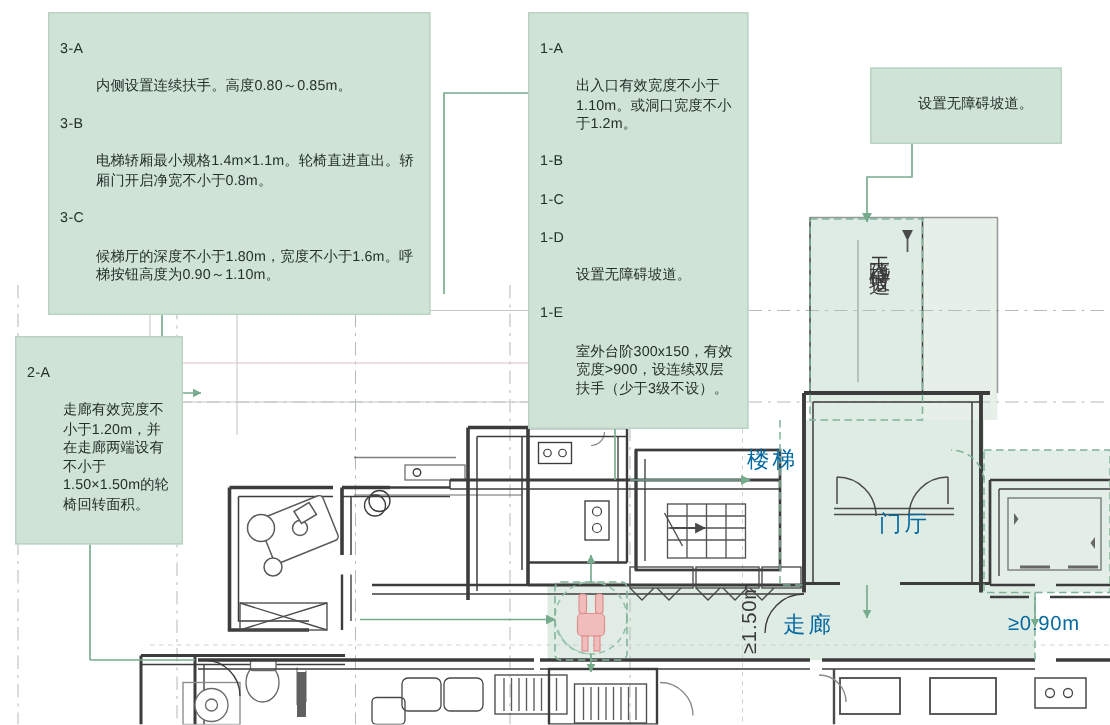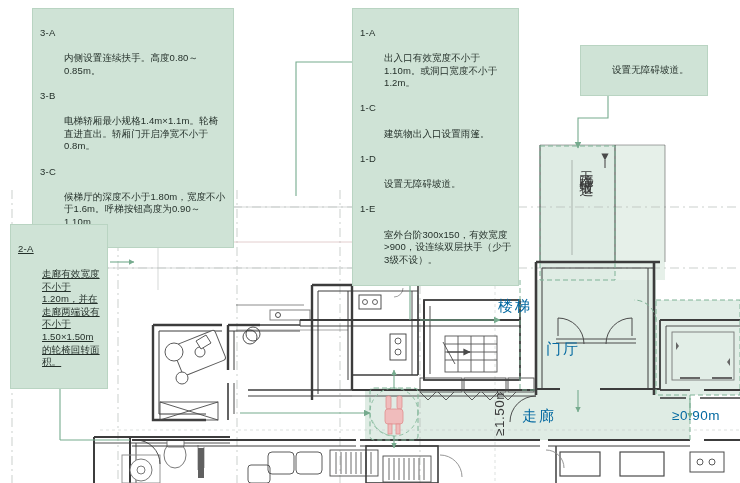--- a/index.html
+++ b/index.html
@@ -389,52 +389,52 @@
       <path d="M352,140 L296,140" stroke-opacity="0"></path>
 
       <path d="M410,185 L410,320"></path>
 
       <path d="M608,88 L608,118 L578,118 L578,148" marker-end="url(#arrTeal)"></path>
 
       <path d="M110,262 L134,262" marker-end="url(#arrTealSm)"></path>
     </g>
   </svg>
 
-  <div class="note" style="left:32px; top:8px; width:202px;">
+  <div class="note" style="left:32px; top:8px; width:255px;">
     <span class="code">3-A</span>
     <span class="body">内侧设置连续扶手。高度0.80～0.85m。</span>
     <span class="code">3-B</span>
     <span class="body">电梯轿厢最小规格1.4m×1.1m。轮椅直进直出。轿厢门开启净宽不小于0.8m。</span>
     <span class="code">3-C</span>
     <span class="body">候梯厅的深度不小于1.80m，宽度不小于1.6m。呼梯按钮高度为0.90～1.10m。</span>
   </div>
 
-  <div class="note" style="left:352px; top:8px; width:167px;">
+  <div class="note" style="left:352px; top:8px; width:147px;">
     <span class="code">1-A</span>
     <span class="body">出入口有效宽度不小于1.10m。或洞口宽度不小于1.2m。</span>
+    <span class="code">1-B</span>
     <span class="code">1-C</span>
-    <span class="body">建筑物出入口设置雨篷。</span>
     <span class="code">1-D</span>
     <span class="body">设置无障碍坡道。</span>
     <span class="code">1-E</span>
     <span class="body">室外台阶300x150，有效宽度&gt;900，设连续双层扶手（少于3级不设）。</span>
   </div>
 
   <div class="note" style="left:580px; top:45px; width:128px;">
     <span class="body">设置无障碍坡道。</span>
   </div>
 
-  <div class="note" style="left:10px; top:224px; width:98px;text-decoration:underline;">
+  <div class="note" style="left:10px; top:224px; width:112px;">
     <span class="code">2-A</span>
     <span class="body">走廊有效宽度不小于1.20m，并在走廊两端设有不小于1.50×1.50m的轮椅回转面积。</span>
   </div>
 
   <div class="planlabel" style="left:498px; top:297px;">楼梯</div>
 
-  <div class="planlabel" style="left:546px; top:340px;">门厅</div>
+  <div class="planlabel" style="left:586px; top:340px;">门厅</div>
 
   <div class="planlabel" style="left:522px; top:407px;">走廊</div>
 
   <div class="vertlabel" style="left:578px; top:160px;">无障碍坡道</div>
 
   <div class="vert-dim" style="left:492px; top:436px;">≥1.50m</div>
 
   <div class="planlabel small" style="left:672px; top:408px;">≥0.90m</div>
 
 </div>

